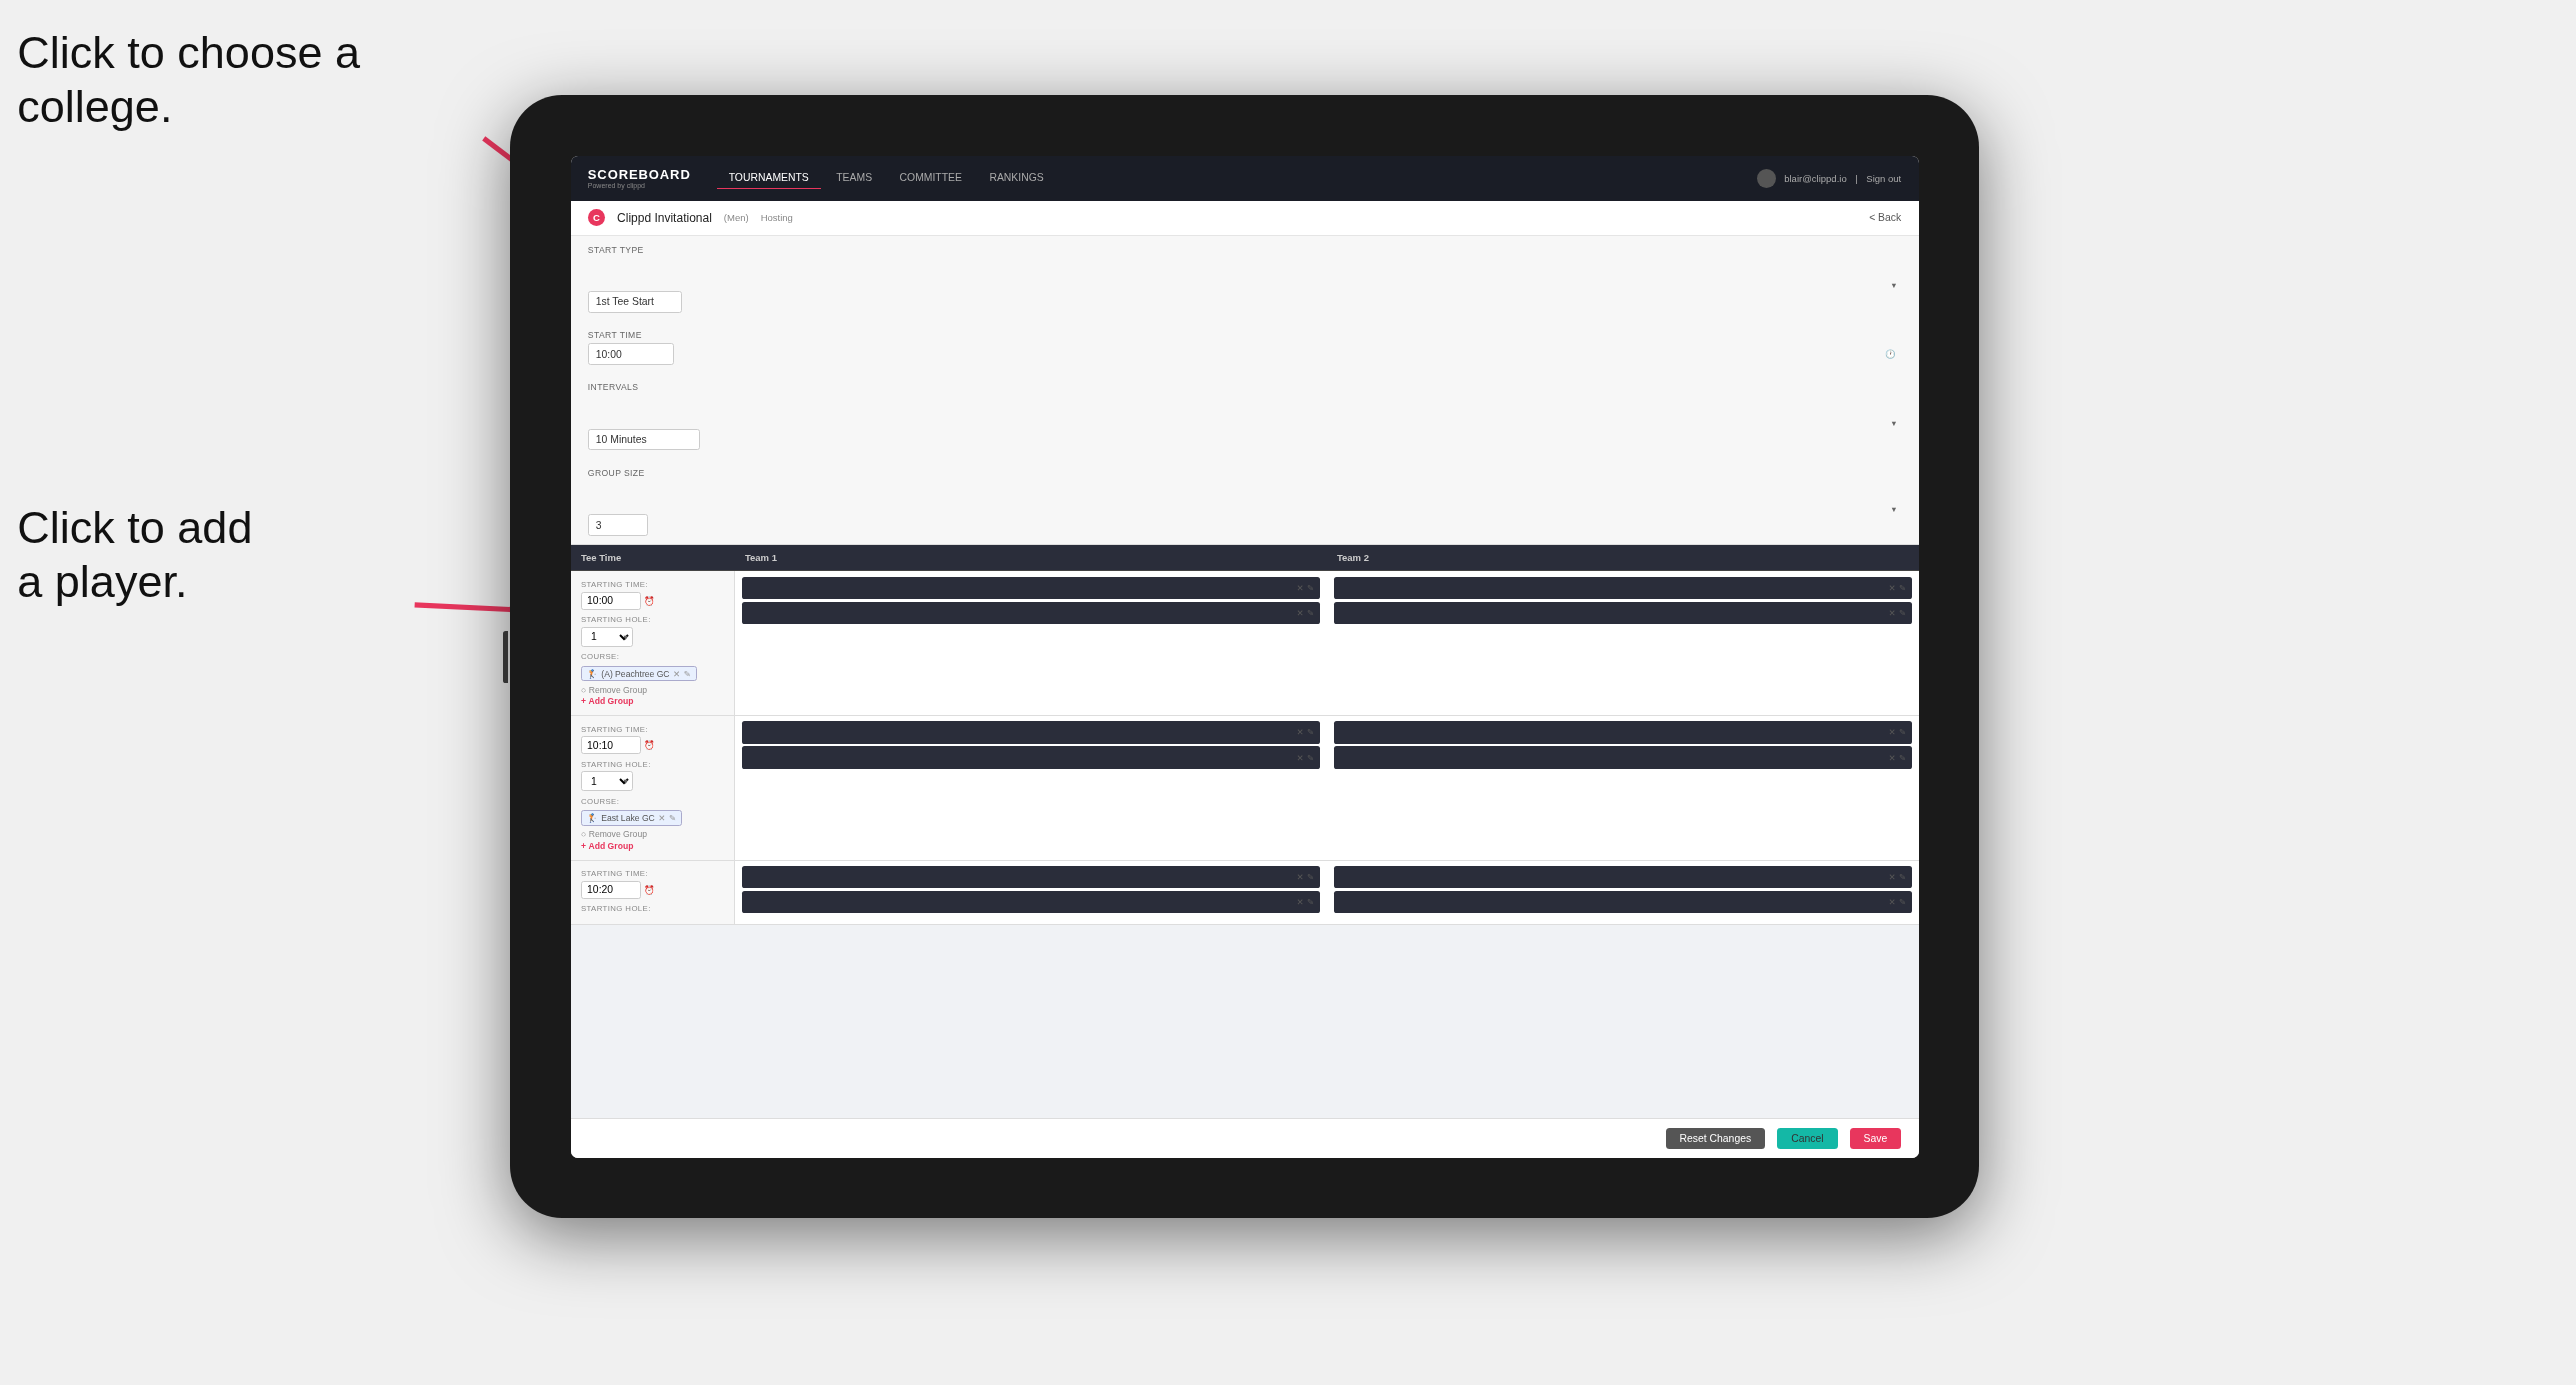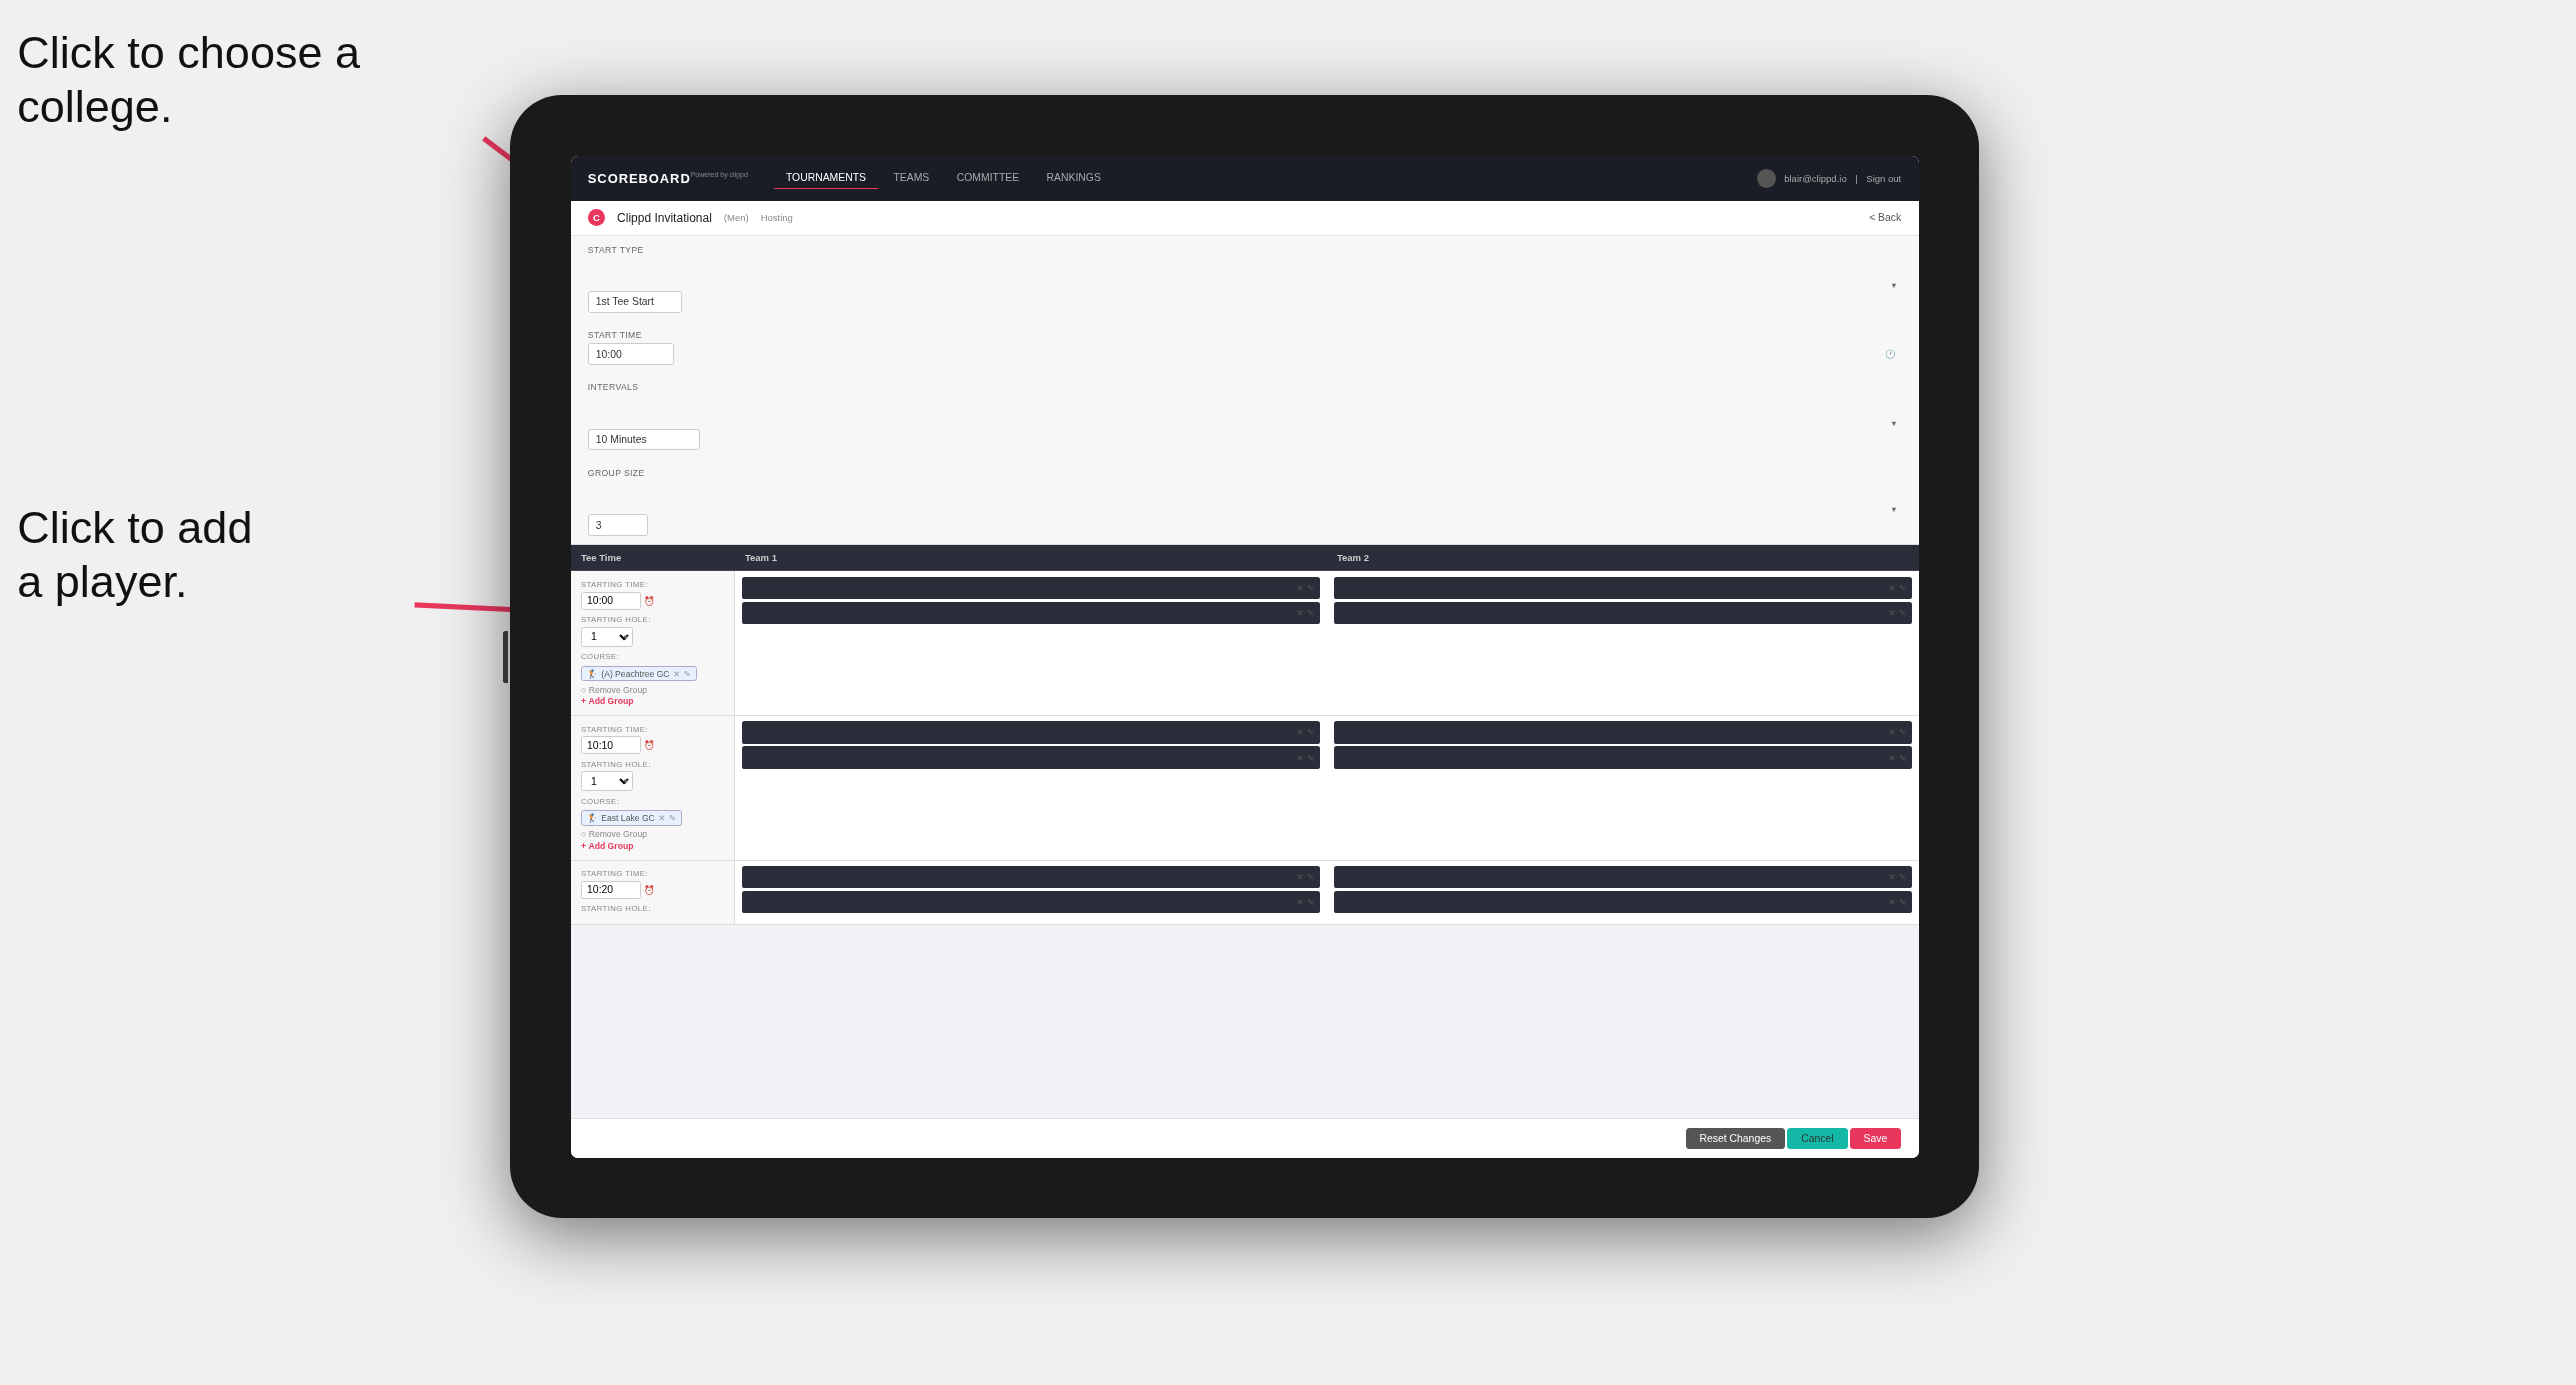--- a/index.html
+++ b/index.html
@@ -60,21 +60,21 @@
       height: 45px;
       display: flex;
       align-items: center;
       padding: 0 17.3px;
       gap: 26px;
       flex-shrink: 0;
     }
 
     .scoreboard-logo {
       display: flex;
-      flex-direction: row;
+      flex-direction: column;
     }
     .scoreboard-logo .logo-main {
       color: #fff;
       font-size: 13px;
       font-weight: 700;
       letter-spacing: 0.9px;
     }
     .scoreboard-logo .logo-sub {
       color: #888;
       font-size: 7px;
@@ -331,21 +331,21 @@
       color: #555;
       cursor: pointer;
     }
 
     
     .app-footer {
       background: #fff;
       padding: 8.6px 17.3px;
       display: flex;
       justify-content: flex-end;
-      gap: 2px;
+      gap: 12px;
       border-top: 0.9px solid #ddd;
       flex-shrink: 0;
     }
     .btn {
       padding: 5.2px 14px;
       border-radius: 3.5px;
       font-size: 10.4px;
       cursor: pointer;
       border: none;
     }

